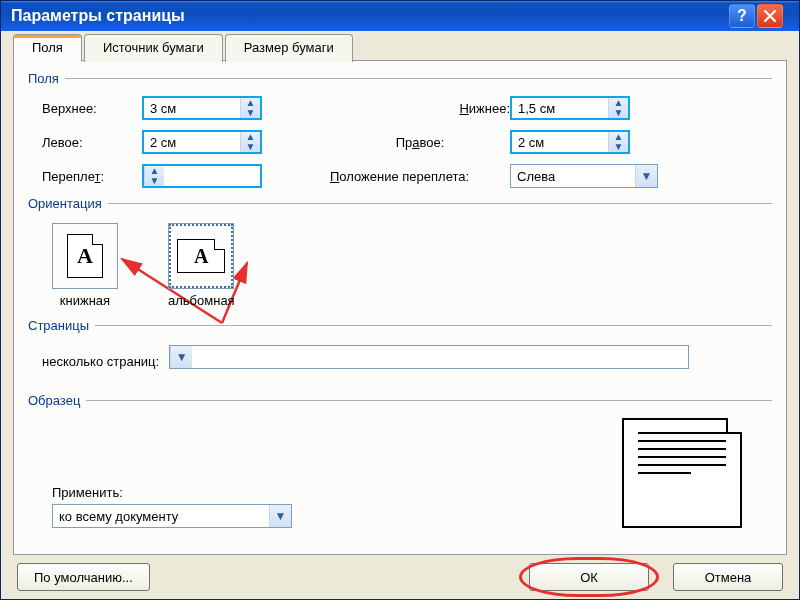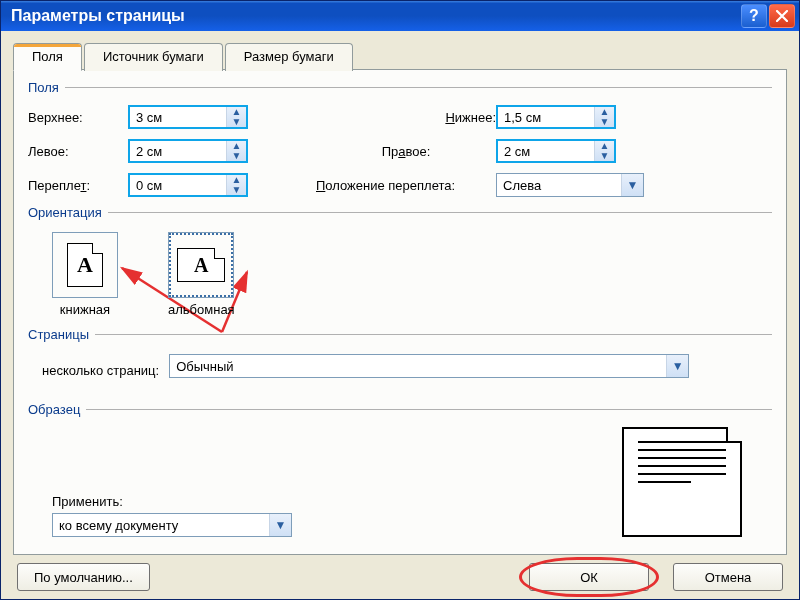--- a/index.html
+++ b/index.html
@@ -16,40 +16,40 @@
     background: #ece9d8;
     border: 1px solid #0a246a;
     display: flex;
     flex-direction: column;
   }
   .titlebar {
     height: 30px;
     background: linear-gradient(to bottom, #3a80e0 0%, #0e4fc0 8%, #0e4fc0 50%, #1560e8 100%);
     display: flex;
     align-items: center;
-    padding: 0 4px 0 10px;
+    padding: 0 16px 0 10px;
     color: #fff;
     font-weight: bold;
     font-size: 16px;
   }
   .titlebar-title { flex: 1; }
   .titlebar-btn {
     width: 26px; height: 24px;
     margin-left: 2px;
     border-radius: 4px;
     display: flex; align-items: center; justify-content: center;
     font-weight: bold;
     color: #fff;
     font-size: 16px;
   }
   .titlebar-help { background: linear-gradient(to bottom,#4b8eff,#1a5fd0); border:1px solid #fff3; }
   .titlebar-close { background: linear-gradient(to bottom,#ff6a4a,#d83a1a); border:1px solid #fff3; }
   .client {
     flex: 1;
-    padding: 11px 12px 8px 12px;
+    padding: 2px 12px 8px 12px;
     display: flex;
     flex-direction: column;
     background: #ece9d8;
     position: relative;
   }
   .tabs {
     display: flex;
     gap: 0;
     position: relative;
     z-index: 2;
@@ -95,21 +95,21 @@
   }
   .group-sep .line {
     flex:1; height:1px; background:#b0b0b0;
   }
 
   .fields-grid {
     display: grid;
     grid-template-columns: 100px 120px 28px 40px 180px 120px 28px;
     row-gap: 10px;
     align-items: center;
-    margin: 4px 0 2px 0;
+    margin: 4px 0 2px 14px;
   }
   .label { color:#000; }
   .label .ul { text-decoration: underline; }
 
   .spin {
     display: flex;
     border: 2px solid #0ea5e9;
     background: #fff;
     height: 24px;
     width: 100%;
@@ -277,21 +277,20 @@
           <input value="2 см" style="">
           <div class="arrows">
               <div class="arrow">▲</div>
               <div class="arrow">▼</div>
             </div>
         </div>
         <span></span>
 
         <span class="label"><span>Перепле</span><span class="ul">т</span><span>:</span></span>
         <div class="spin">
-          <input value="0 см" style="">
           <div class="arrows">
               <div class="arrow">▲</div>
               <div class="arrow">▼</div>
             </div>
         </div>
         <span></span>
         <span></span>
         <span class="label" style="text-align:left; white-space:nowrap"><span class="ul">П</span><span>оложение переплета:</span></span>
         <div class="combo" style="grid-column:6 / span 2">
           <span class="combo-text">Слева</span>
@@ -328,21 +327,20 @@
         </div>
       </div>
 
       <div class="group-sep">
         <span>Страницы</span>
           <div class="line"></div>
       </div>
       <div class="multi-row">
         <span class="label">несколько страниц:</span>
         <div class="combo">
-          <span class="combo-text">Обычный</span>
           <div class="combo-btn">▼</div>
         </div>
       </div>
 
       <div style="height:10px"></div>
 
       <div class="group-sep">
         <span>Образец</span>
           <div class="line"></div>
       </div>

